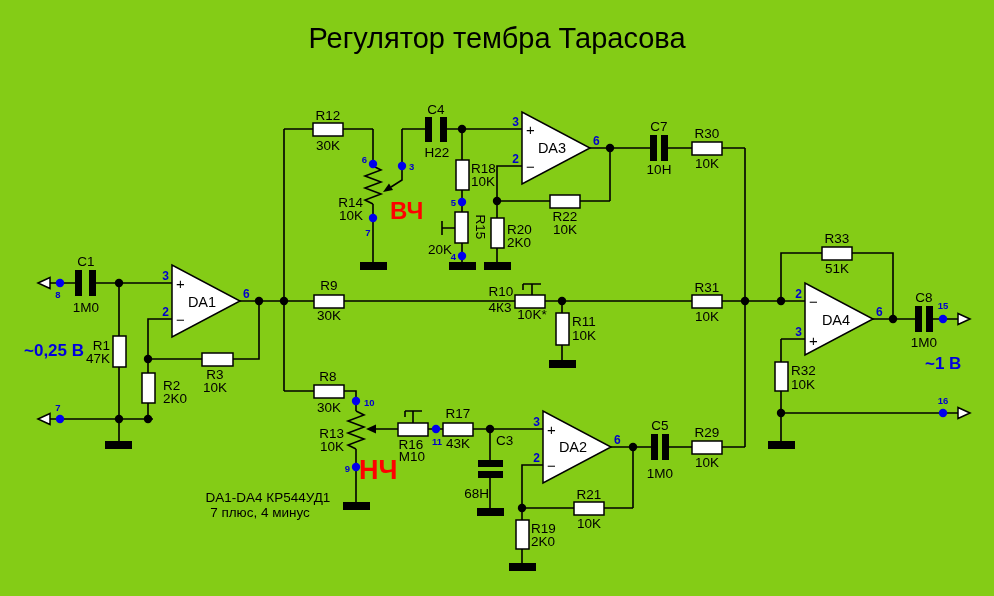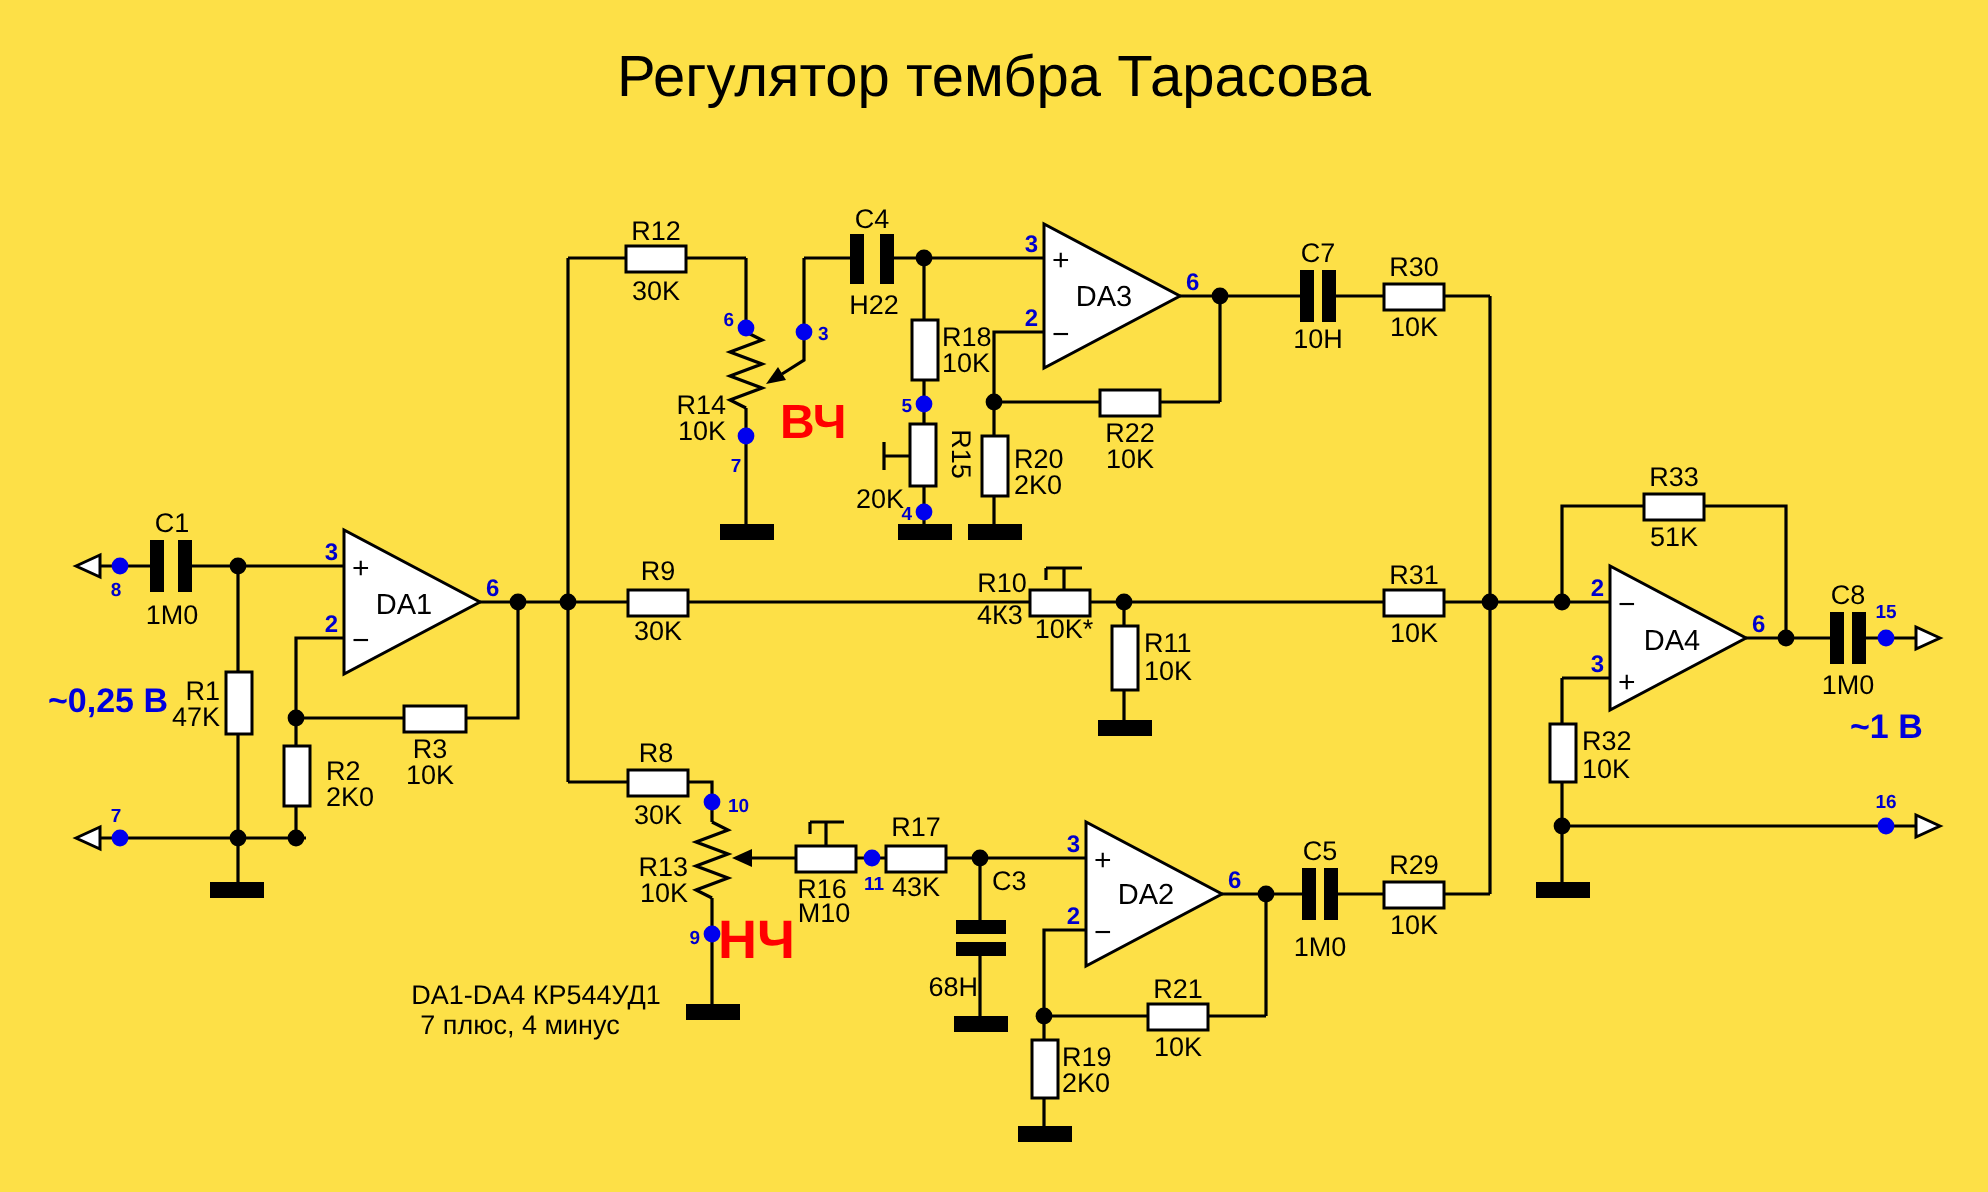--- a/index.html
+++ b/index.html
@@ -1,16 +1,16 @@
 <!DOCTYPE html>
 <html><head>
 <meta charset="utf-8">
 <style>
   html,body{margin:0;padding:0;background:#ffffff;}
-  .page{position:relative;width:994px;height:596px;background:#fde047;overflow:hidden;}
+  .page{position:relative;width:994px;height:596px;background:#84cc16;overflow:hidden;}
   svg{font-family:"Liberation Sans","DejaVu Sans",sans-serif;}
   .wire{stroke:#000;stroke-width:1.6;fill:none;}
   .body{fill:#fff;stroke:#000;stroke-width:1.5;}
   .plate{fill:#000;stroke:none;}
   .gnd{fill:#000;stroke:none;}
   .dot{fill:#000;stroke:none;}
   .bdot{fill:#0000ee;stroke:none;}
   text{fill:#000;}
   .t-title{font-size:29px;}
   .t-lbl{font-size:13.5px;}

